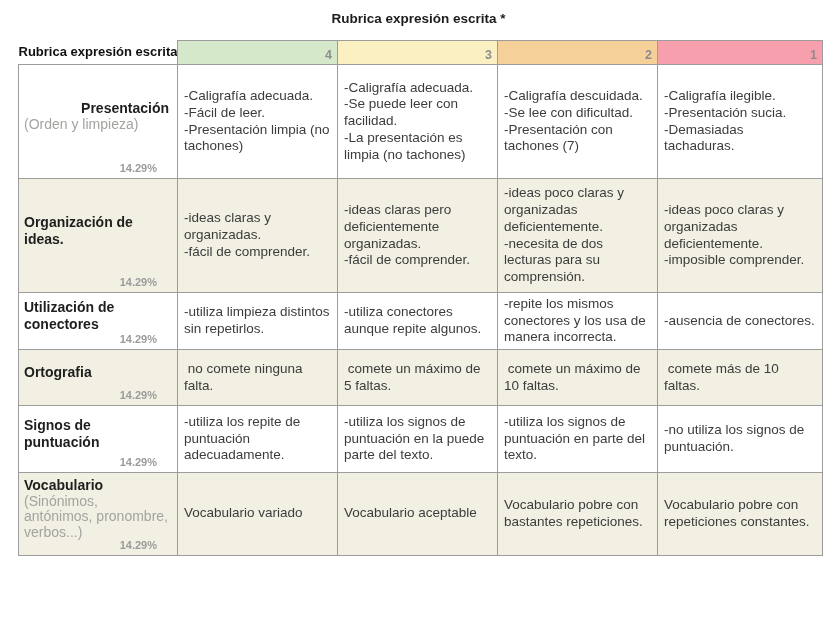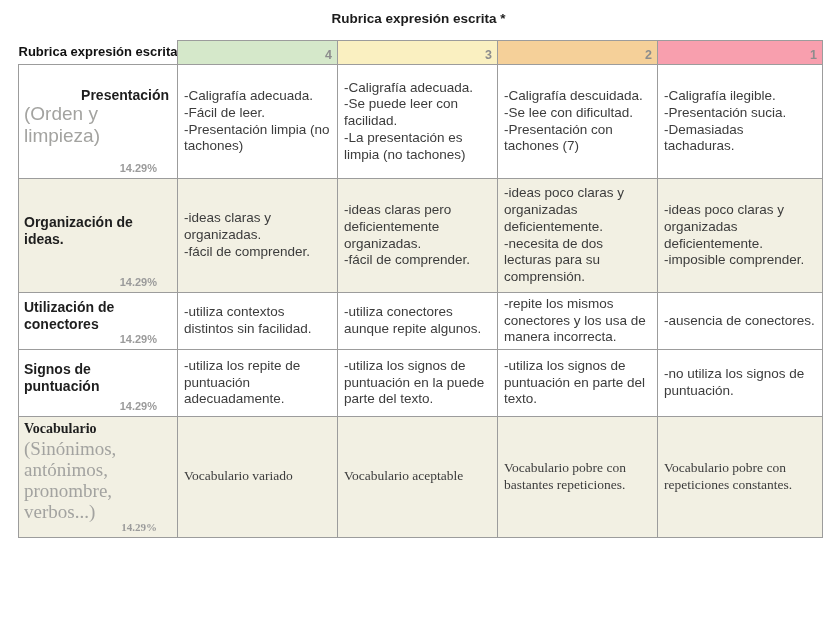--- a/index.html
+++ b/index.html
@@ -41,27 +41,27 @@
   }
   td.level-cell{
     vertical-align:bottom;text-align:right;
     font-weight:bold;font-size:12.5px;color:#8d8d8d;
     padding:1px 5px 1px 5px;
   }
   td.desc-cell{white-space:pre-wrap;}
   td.label-cell{position:relative;padding:4px 8px 14px 5px;}
   .row-title{font-weight:bold;font-size:14px;color:#1e1e1e;line-height:1.18;}
   tr.center-title .row-title{text-align:right;}
-  .row-subtitle{color:var(--muted);font-size:19px;line-height:1.12;}
+  .row-subtitle{color:var(--muted);font-size:14px;line-height:1.12;}
   .row-weight{
     position:absolute;right:20px;bottom:2px;
     font-size:11px;font-weight:bold;color:#9b9b9b;
   }
   tr.r1{height:114px;} tr.r2{height:114px;} tr.r3{height:57px;}
-  tr.r4{height:56px;}  tr.r5{height:67px;}  tr.r6{height:76px;font-family:Liberation Serif, serif;}
+  tr.r4{height:56px;}  tr.r5{height:67px;}  tr.r6{height:76px;}
   tr.r7{height:59px;}
   tr.alt td{background:var(--alt);}
 </style>
 </head>
 <body>
 
 <div class="page-title">Rubrica expresión escrita *</div>
 
 <table class="rubric">
   <colgroup>
@@ -116,26 +116,37 @@
     <td class="desc-cell">-ideas poco claras y organizadas deficientemente.
 -imposible comprender.</td>
   </tr>
 
   <tr class="r3">
     <td class="label-cell">
       <div class="row-title">Utilización de conectores</div>
       <div class="row-subtitle"></div>
       <div class="row-weight">14.29%</div>
     </td>
-    <td class="desc-cell">-utiliza contextos distintos sin facilidad.</td>
+    <td class="desc-cell">-utiliza limpieza distintos sin repetirlos.</td>
     <td class="desc-cell">-utiliza conectores aunque repite algunos.</td>
     <td class="desc-cell">-repite los mismos conectores y los usa de manera incorrecta.</td>
     <td class="desc-cell">-ausencia de conectores.</td>
   </tr>
 
+  <tr class="r4 alt">
+    <td class="label-cell">
+      <div class="row-title">Ortografia</div>
+      <div class="row-subtitle"></div>
+      <div class="row-weight">14.29%</div>
+    </td>
+    <td class="desc-cell"> no comete ninguna falta.</td>
+    <td class="desc-cell"> comete un máximo de 5 faltas.</td>
+    <td class="desc-cell"> comete un máximo de 10 faltas.</td>
+    <td class="desc-cell"> comete más de 10 faltas.</td>
+  </tr>
 
   <tr class="r5">
     <td class="label-cell">
       <div class="row-title">Signos de puntuación</div>
       <div class="row-subtitle"></div>
       <div class="row-weight">14.29%</div>
     </td>
     <td class="desc-cell">-utiliza los repite de puntuación adecuadamente.</td>
     <td class="desc-cell">-utiliza los signos de puntuación en la puede parte del texto.</td>
     <td class="desc-cell">-utiliza los signos de puntuación en parte del texto.</td>

